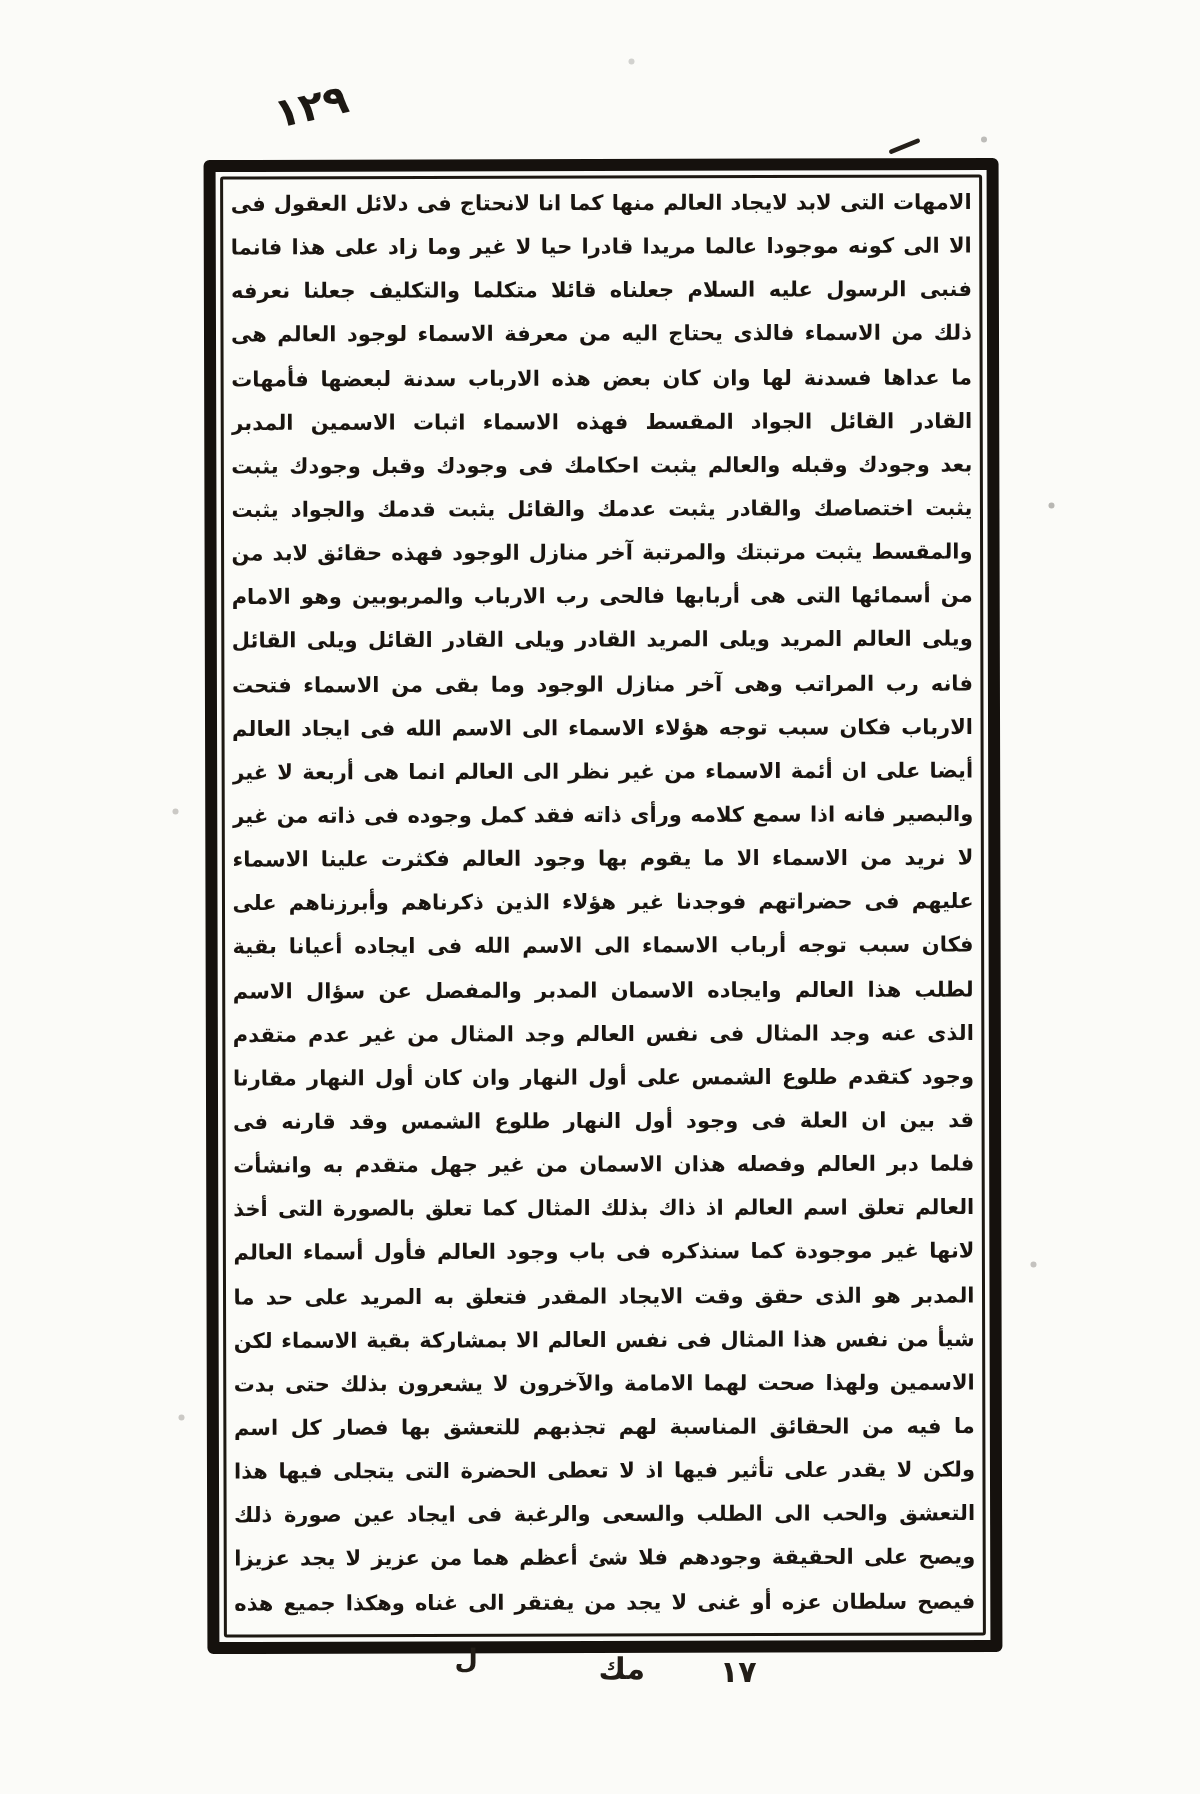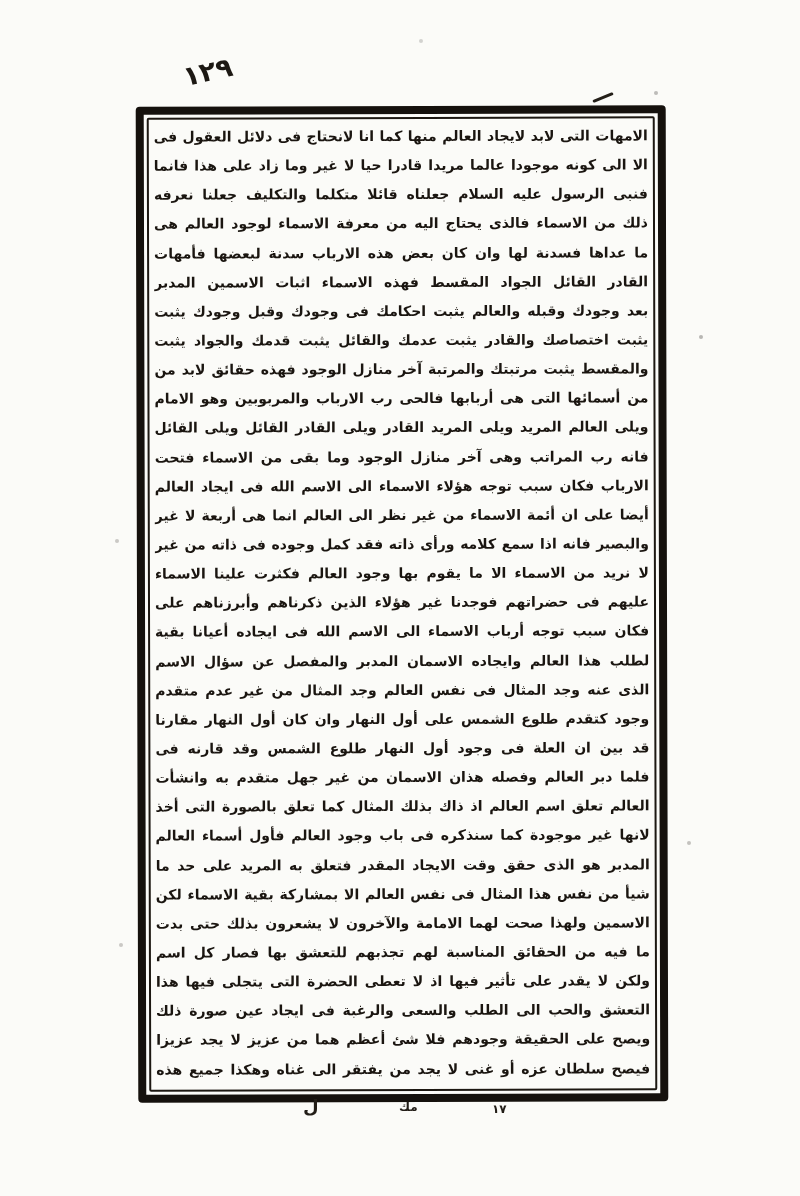--- a/index.html
+++ b/index.html
@@ -63,25 +63,25 @@
     font-weight: bold;
     color: #1a1510;
     text-align: justify;
     text-align-last: justify;
     overflow: hidden;
     white-space: normal;
   }
   
   .fm {
     position: absolute;
-    font-size: 12px;
+    font-size: 20px;
     font-weight: bold;
     color: #221d17;
   }
-  .fm-right  { left: 492px; top: 1102px; }
+  .fm-right  { left: 480px; top: 1102px; }
   .fm-middle { left: 399px; top: 1100px; }
   .fm-left   { left: 303px; top: 1096px; font-size: 18px; }
   
   .speck {
     position: absolute; left: 0; top: 0;
     width: 2px; height: 2px; border-radius: 50%;
     background: transparent;
     box-shadow:
       700px 336px 0 1px rgba(30,25,20,.30),
       116px  540px 0 1px rgba(30,25,20,.22),

